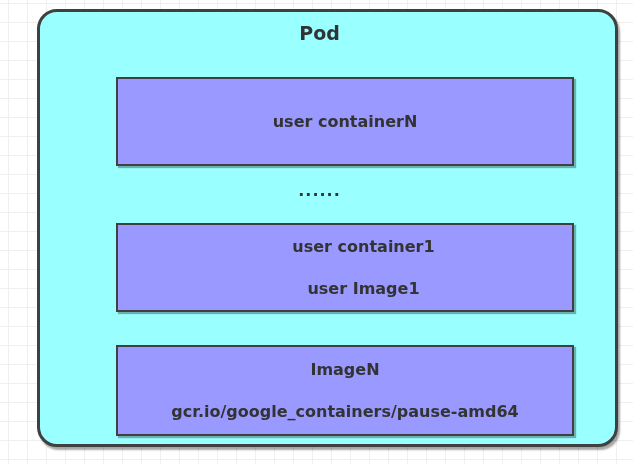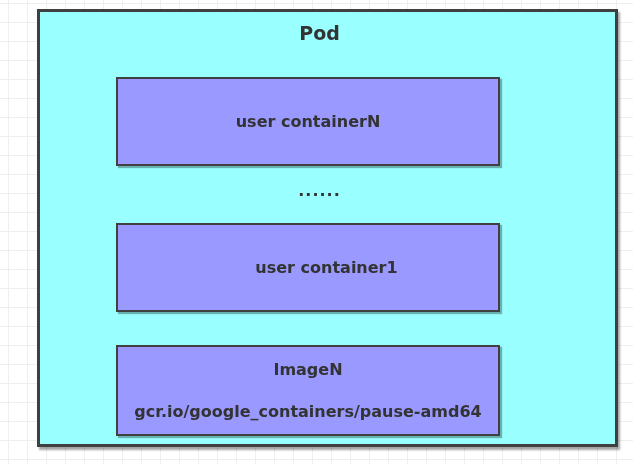--- a/index.html
+++ b/index.html
@@ -22,38 +22,38 @@
   }
   .pod {
     position: absolute;
     left: 37px;
     top: 9px;
     width: 581px;
     height: 438px;
     box-sizing: border-box;
     background: var(--pod-fill, #99ffff);
     border: 3px solid var(--shape-border, #404040);
-    border-radius: 0;
+    border-radius: 20px;
     box-shadow: 2px 3px 2px rgba(0,0,0,0.35);
   }
   .pod-title {
     position: absolute;
     left: 76px;
     width: 407px;
     top: 9px;
     text-align: center;
     font-size: 19px;
     line-height: 24px;
     font-weight: bold;
     color: var(--text-color, #333333);
   }
   .cbox {
     position: absolute;
     left: 76px;
-    width: 384px;
+    width: 458px;
     box-sizing: border-box;
     background: var(--container-fill, #9999ff);
     border: 2px solid var(--shape-border, #404040);
     box-shadow: 2px 2px 1px rgba(0,0,0,0.3);
     display: flex;
     flex-direction: column;
     justify-content: center;
     align-items: center;
     gap: 24px;
   }
@@ -89,20 +89,21 @@
     <div class="pod-title">Pod</div>
 
     <div class="cbox box-n">
       <div class="line">user containerN</div>
     </div>
 
     <div class="ellipsis">......</div>
 
     <div class="cbox box-1">
       <div class="line">user container1</div>
+      <div class="line">user Image1</div>
     </div>
 
     <div class="cbox box-pause">
       <div class="line">ImageN</div>
       <div class="line">gcr.io/google_containers/pause-amd64</div>
     </div>
 
   </div>
 </div>
 

